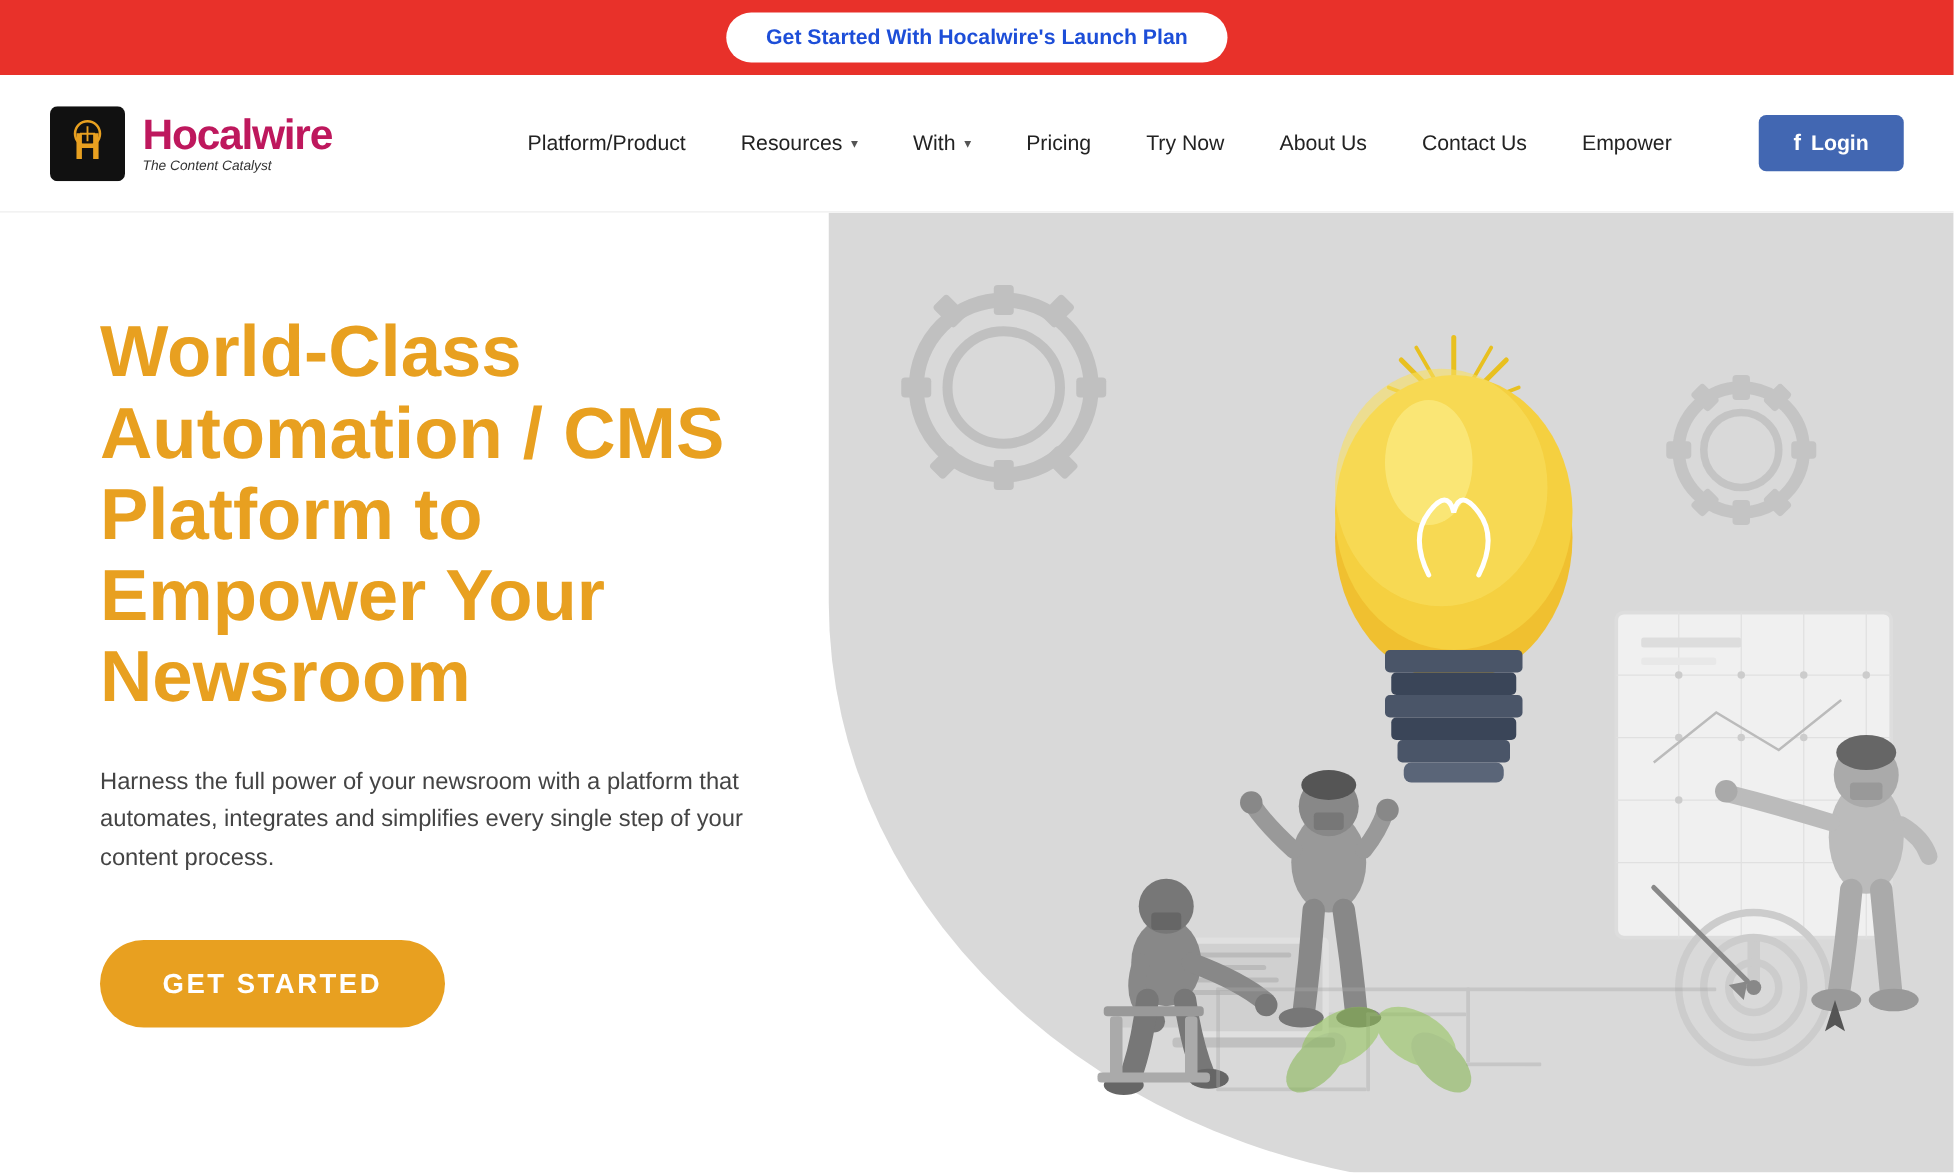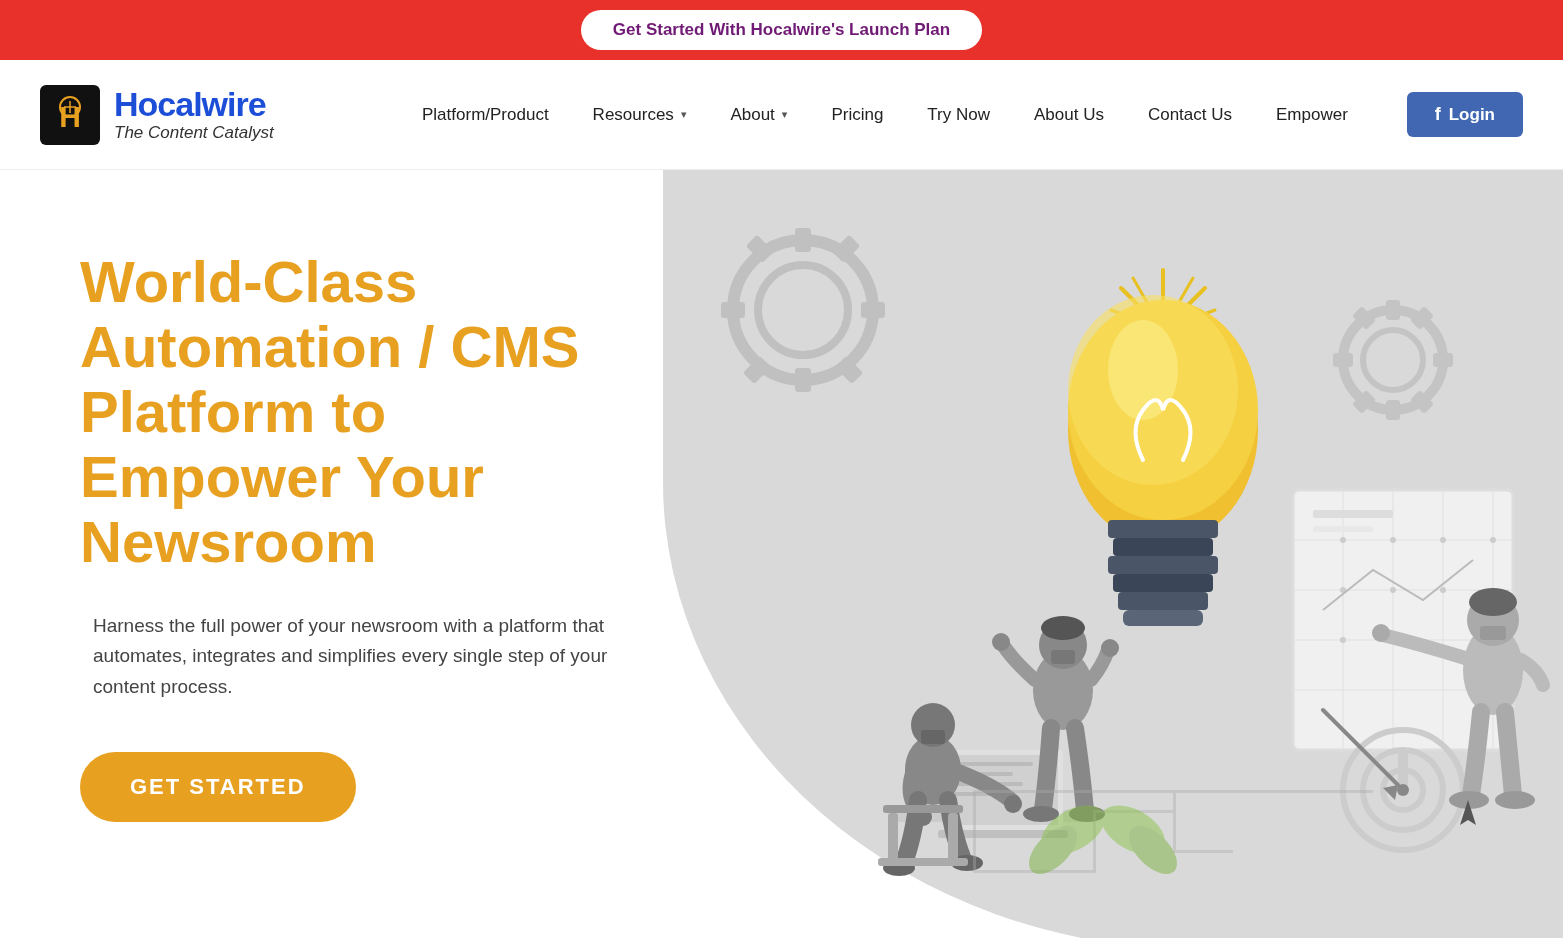--- a/index.html
+++ b/index.html
@@ -13,21 +13,21 @@
       display: flex;
       align-items: center;
       justify-content: center;
     }
     .top-banner-pill {
       background: #fff;
       border-radius: 30px;
       padding: 10px 32px;
       font-size: 17px;
       font-weight: 600;
-      color: #701a75;
+      color: #1d4ed8;
       white-space: nowrap;
     }
 
     
     .header {
       background: #fff;
       width: 100%;
       height: 110px;
       display: flex;
       align-items: center;
@@ -47,25 +47,25 @@
       height: 60px;
     }
     .logo-text-block {
       display: flex;
       flex-direction: column;
       line-height: 1.1;
     }
     .logo-name {
       font-size: 34px;
       font-weight: 900;
-      color: #1d4ed8;
+      color: #be185d;
       letter-spacing: -1px;
     }
     .logo-tagline {
-      font-size: 17px;
+      font-size: 11px;
       color: #333;
       font-style: italic;
     }
 
     nav {
       display: flex;
       align-items: center;
       gap: 0;
       flex: 1;
       justify-content: flex-start;
@@ -144,21 +144,20 @@
       color: #e8a020;
       line-height: 1.12;
       margin-bottom: 36px;
     }
     .hero-subtitle {
       font-size: 19px;
       color: #444;
       line-height: 1.6;
       max-width: 580px;
       margin-bottom: 50px;
-      margin-left: 13px;
     }
     .get-started-btn {
       background: #e8a020;
       color: #fff;
       border: none;
       border-radius: 40px;
       padding: 22px 50px;
       font-size: 22px;
       font-weight: 900;
       letter-spacing: 2px;
@@ -214,21 +213,21 @@
 
   <nav>
     <div class="nav-item">
       <span>Platform/Product</span>
     </div>
     <div class="nav-item">
       <span>Resources</span>
       <span class="nav-chevron">▾</span>
     </div>
     <div class="nav-item">
-      <span>About</span>
+      <span>With</span>
       <span class="nav-chevron">▾</span>
     </div>
     <div class="nav-item">
       <span>Pricing</span>
     </div>
     <div class="nav-item">
       <span>Try Now</span>
     </div>
     <div class="nav-item">
       <span>About Us</span>

